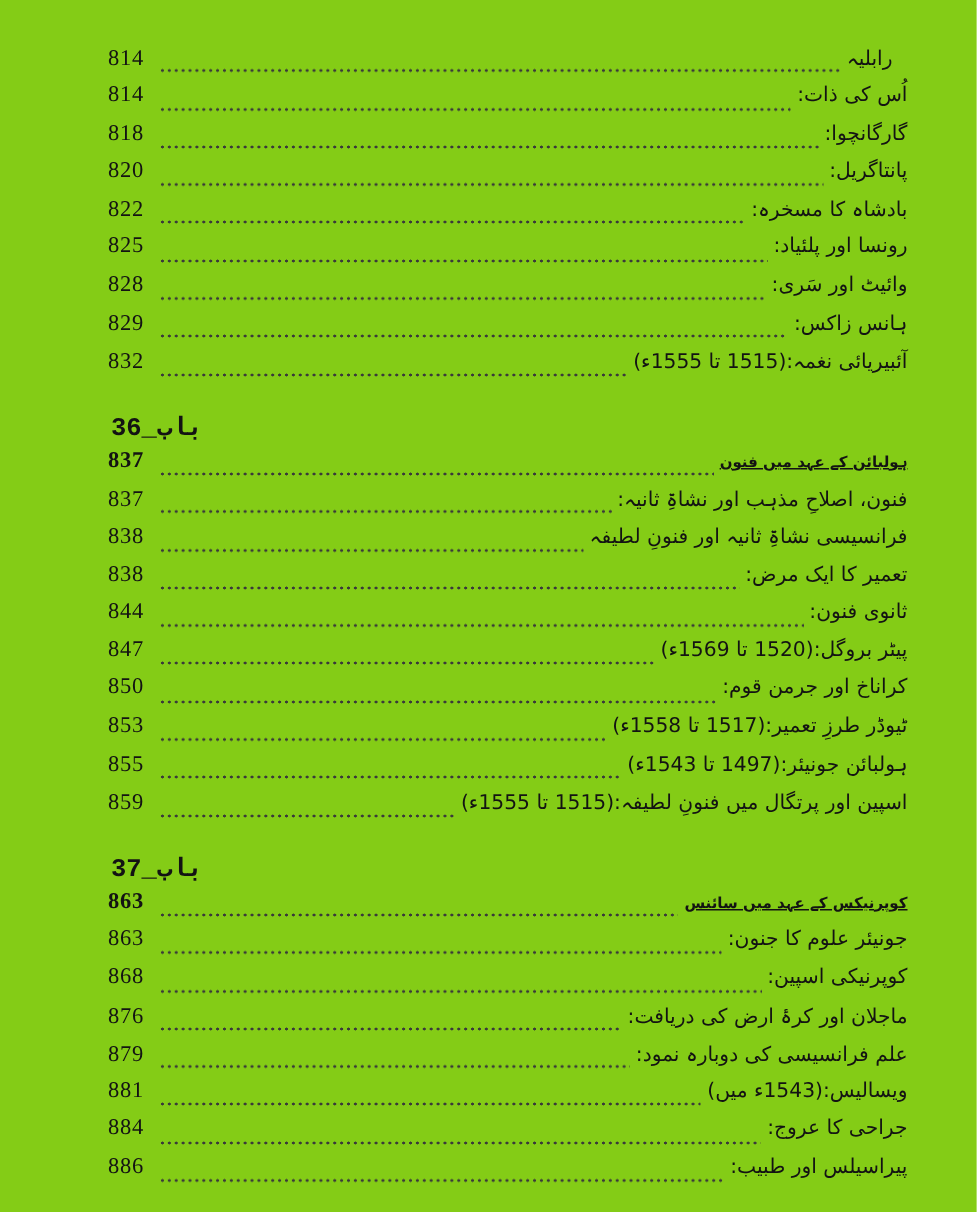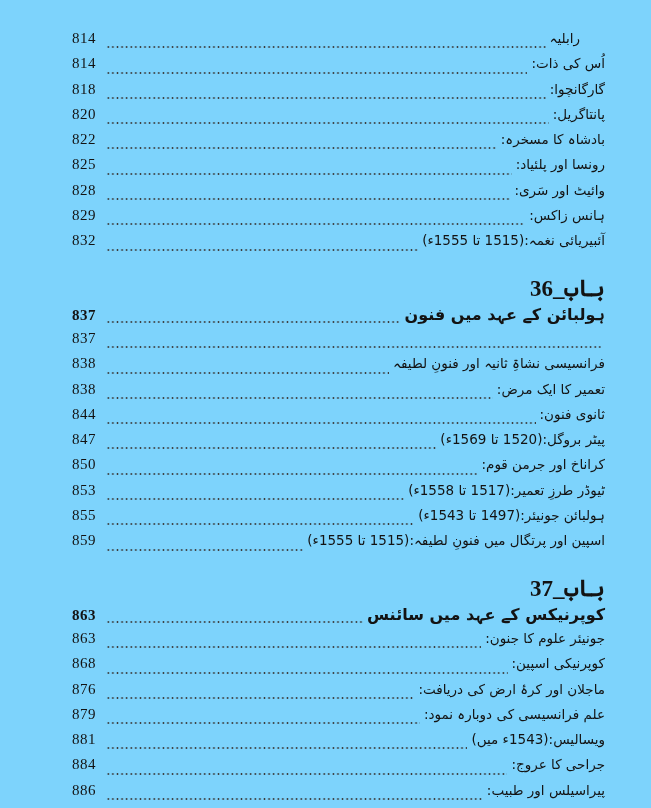--- a/index.html
+++ b/index.html
@@ -5,21 +5,21 @@
   html, body {
     margin: 0; padding: 0;
     background: #ffffff;
     width: 651px; height: 808px;
     overflow: hidden;
   }
   .page {
     box-sizing: border-box;
     width: 651px; height: 808px;
     padding: 30px 46px 0 72px;
-    background: #7dd3fc;
+    background: #84cc16;
     color: #131313;
   }
   .row {
     display: flex;
     align-items: baseline;
     height: 25.3px;
   }
   .num {
     font-family: "Liberation Serif", serif;
     font-size: 15px;
@@ -35,29 +35,29 @@
     background-image: radial-gradient(circle, #3a3a3a 0.9px, rgba(0,0,0,0) 1.1px);
     background-size: 4.6px 4px;
     background-repeat: repeat-x;
     background-position: left bottom;
   }
   .title {
     font-family: "DejaVu Sans", sans-serif;
     font-size: 13.5px;
     white-space: nowrap;
   }
-  .row.bold .title { font-weight: bold; font-size: 16px; }
+  .row.bold .title { font-weight: bold; font-size: 10px; text-decoration: underline; }
   .row.bold .num   { font-weight: bold; }
-  .row.indent-1 .title { margin-right: 25px; }
+  .row.indent-1 .title { margin-right: 10px; }
   .chapter-head {
-    text-align: right;
+    text-align: left;
     direction: rtl;
-    font-family: Liberation Serif, serif;
+    font-family: Liberation Mono, monospace;
     font-weight: bold;
-    font-size: 23px;
+    font-size: 17px;
     margin-top: 17px;
     margin-bottom: 3px;
     padding-left: 2px;
   }
 </style>
 </head>
 <body>
 
 <div class="page">
   <div id="toc">
@@ -108,20 +108,21 @@
   </div>
       <div class="chapter-head">باب_36</div>
       <div class="row bold">
     <span class="num">837</span>
     <span class="leader"></span>
     <span class="title" dir="rtl">ہولبائن کے عہد میں فنون</span>
   </div>
       <div class="row">
     <span class="num">837</span>
     <span class="leader"></span>
+    <span class="title" dir="rtl">فنون، اصلاحِ مذہب اور نشاۃِ ثانیہ:</span>
   </div>
       <div class="row">
     <span class="num">838</span>
     <span class="leader"></span>
     <span class="title" dir="rtl">فرانسیسی نشاۃِ ثانیہ اور فنونِ لطیفہ</span>
   </div>
       <div class="row">
     <span class="num">838</span>
     <span class="leader"></span>
     <span class="title" dir="rtl">تعمیر کا ایک مرض:</span>

